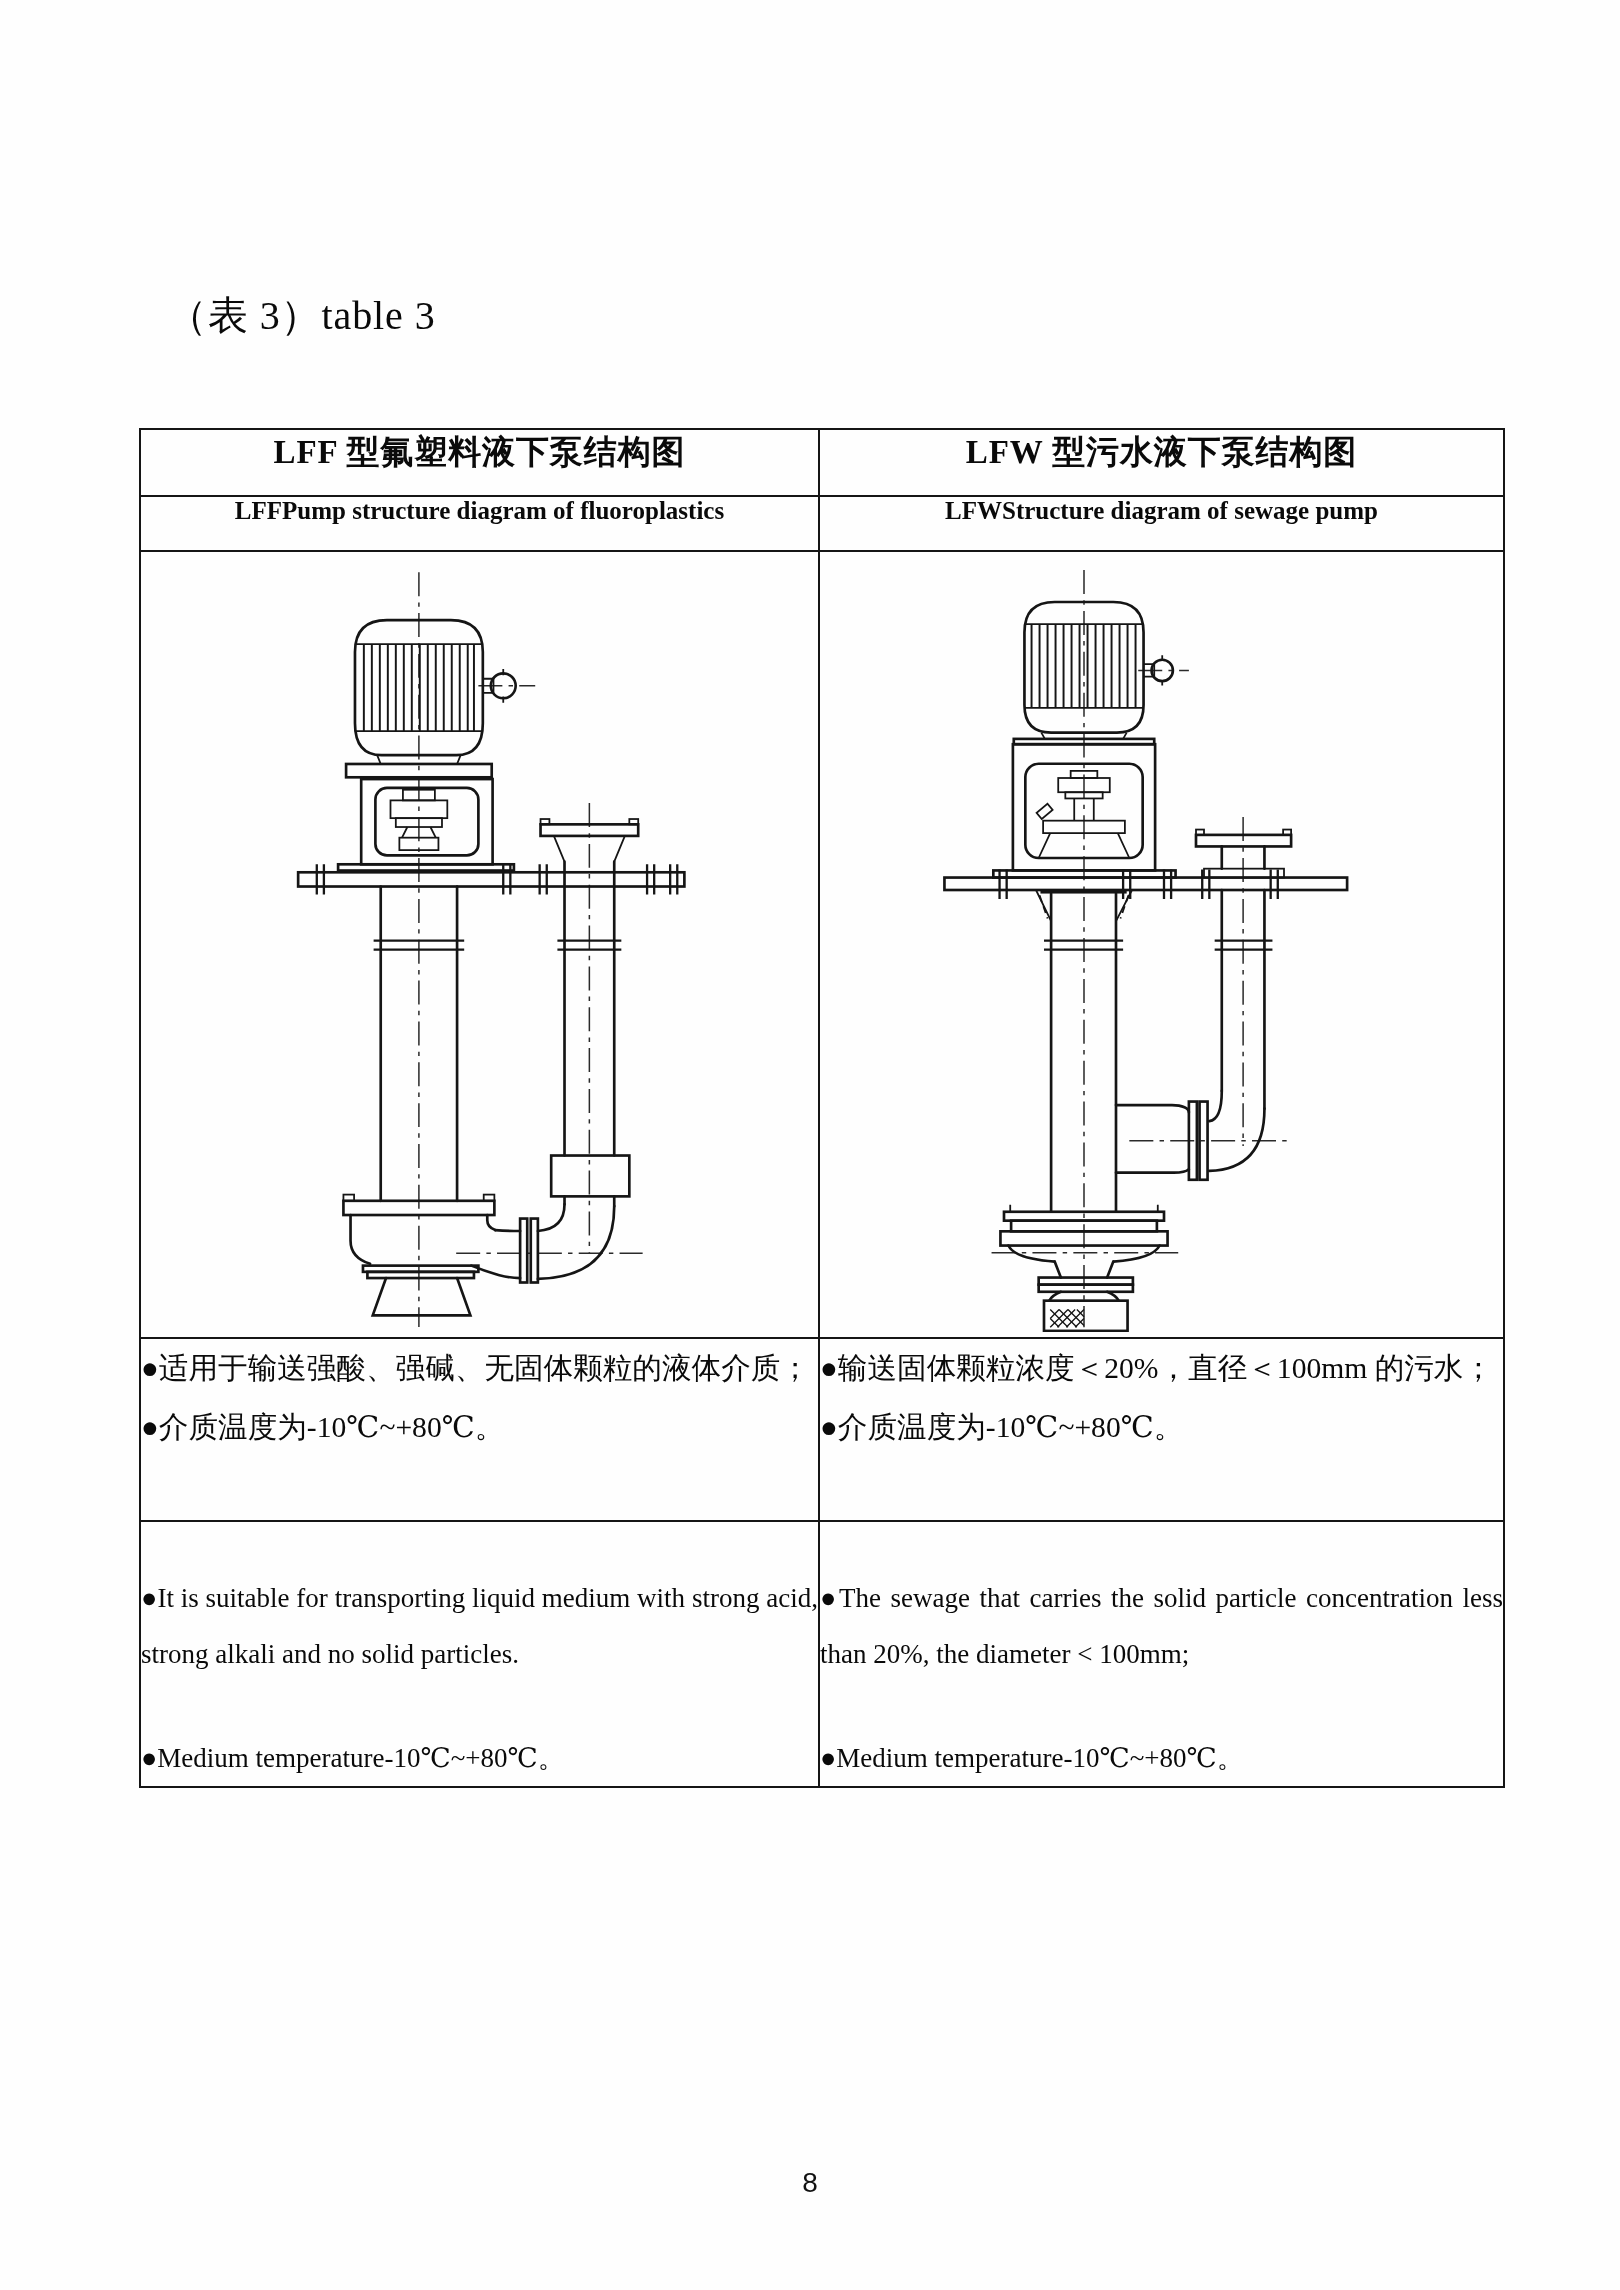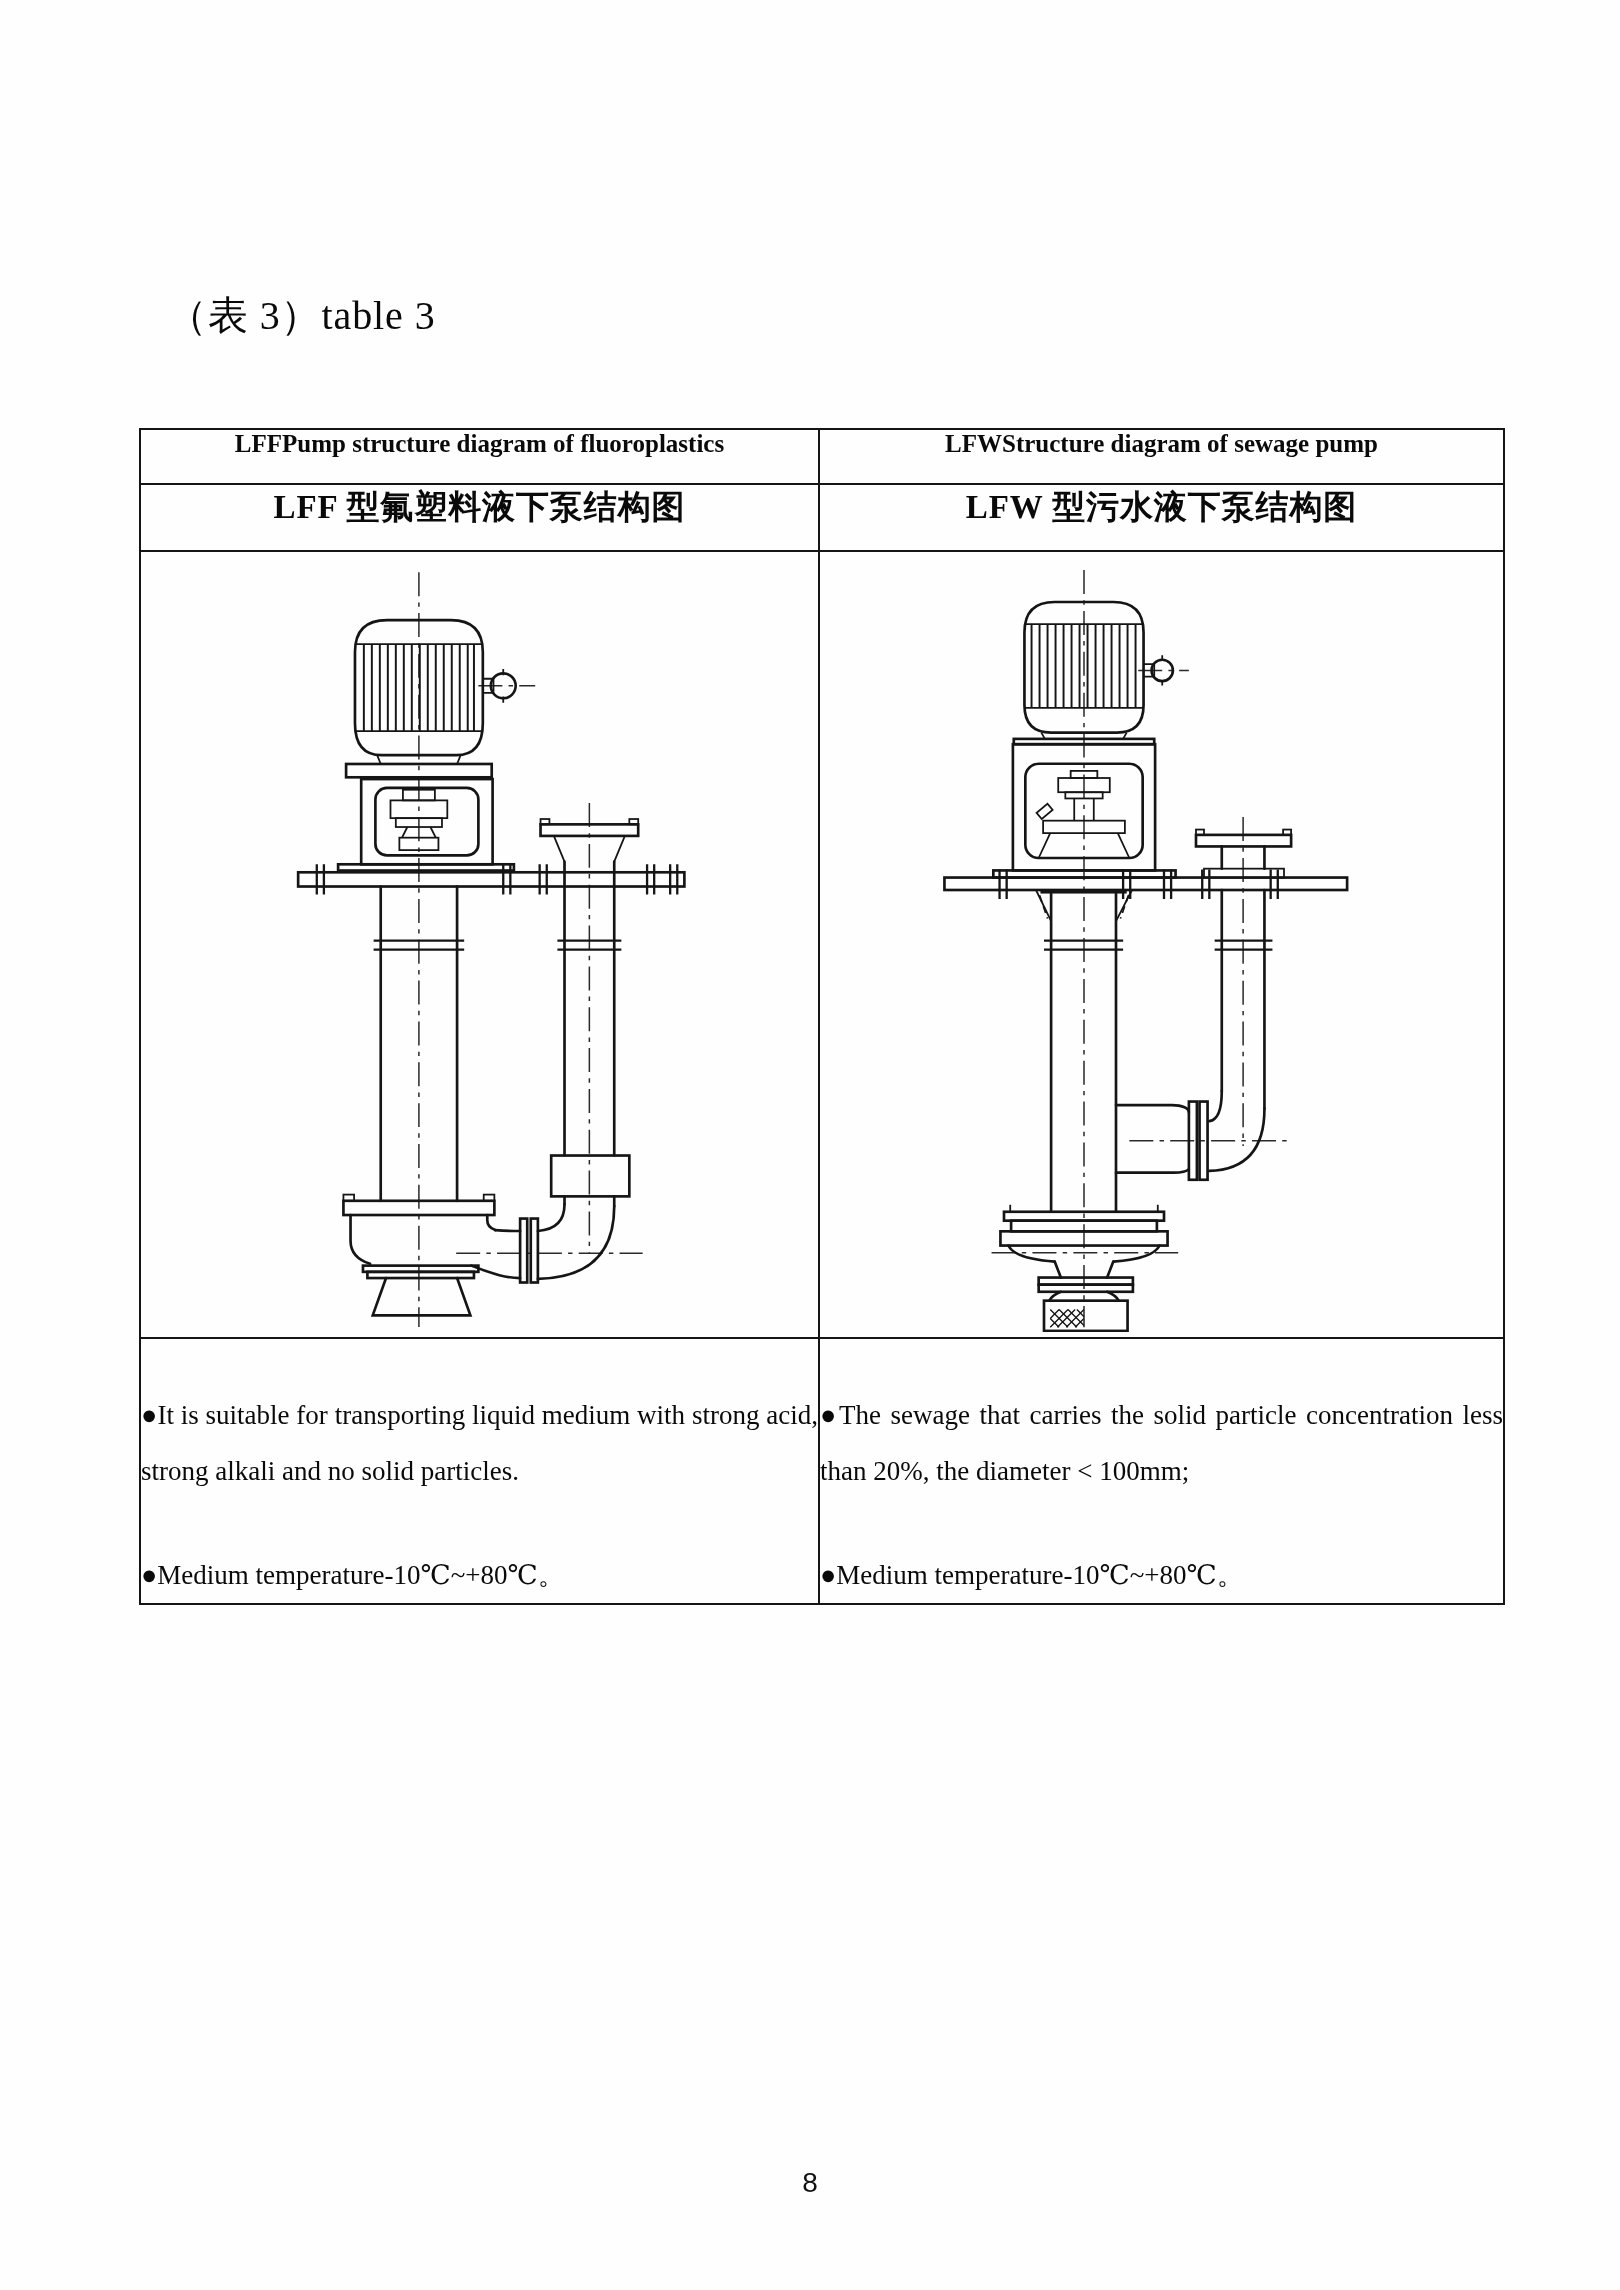--- a/index.html
+++ b/index.html
@@ -34,26 +34,26 @@
 
   <div class="doc-title">（表 3）table 3</div>
 
   <table class="spec">
     <colgroup>
         <col class="c1">
         <col class="c2">
       </colgroup>
     <tbody>
         <tr>
+      <td class="hdr-cn">LFF 型氟塑料液下泵结构图</td>
+      <td class="hdr-cn">LFW 型污水液下泵结构图</td>
+    </tr>
+    <tr>
       <td class="hdr-en">LFFPump structure diagram of fluoroplastics</td>
       <td class="hdr-en">LFWStructure diagram of sewage pump</td>
-    </tr>
-    <tr>
-      <td class="hdr-cn">LFF 型氟塑料液下泵结构图</td>
-      <td class="hdr-cn">LFW 型污水液下泵结构图</td>
     </tr>
     <tr>
       <td class="diagram">
 
         <svg width="673" height="780" viewBox="0 0 758 877">
           <g>
             <path class="cl" d="M313 22 V872"></path>
             <path class="cl" d="M505 282 V789"></path>
             <path class="cl" d="M355 789 H565"></path>
             <path class="cl" d="M380 150 H444"></path>
@@ -192,20 +192,30 @@
             <rect class="ln" x="252" y="842" width="94" height="34"></rect>
           </g>
           <g>
             <path class="mesh" d="M259 852 L279 872 M259 862 L269 872 M269 852 L289 872 M279 852 L297 870 M289 852 L297 860"></path>
             <path class="mesh" d="M259 862 L269 852 M259 872 L279 852 M267 872 L287 852 M277 872 L297 852 M287 872 L297 862"></path>
           </g>
         </svg>
       </td>
     </tr>
     <tr>
+      <td class="notes-cn">
+        <p>●适用于输送强酸、强碱、无固体颗粒的液体介质；</p>
+        <p>●介质温度为-10℃~+80℃。</p>
+      </td>
+      <td class="notes-cn">
+        <p>●输送固体颗粒浓度＜20%，直径＜100mm 的污水；</p>
+        <p>●介质温度为-10℃~+80℃。</p>
+      </td>
+    </tr>
+    <tr>
       <td class="notes-en">
         <p>●It is suitable for transporting liquid medium with strong acid, strong alkali and no solid particles.</p>
         <p>●Medium temperature-10℃~+80℃。</p>
       </td>
       <td class="notes-en">
         <p>●The sewage that carries the solid particle concentration less than 20%, the diameter &lt; 100mm;</p>
         <p>●Medium temperature-10℃~+80℃。</p>
       </td>
     </tr>
   </tbody>

